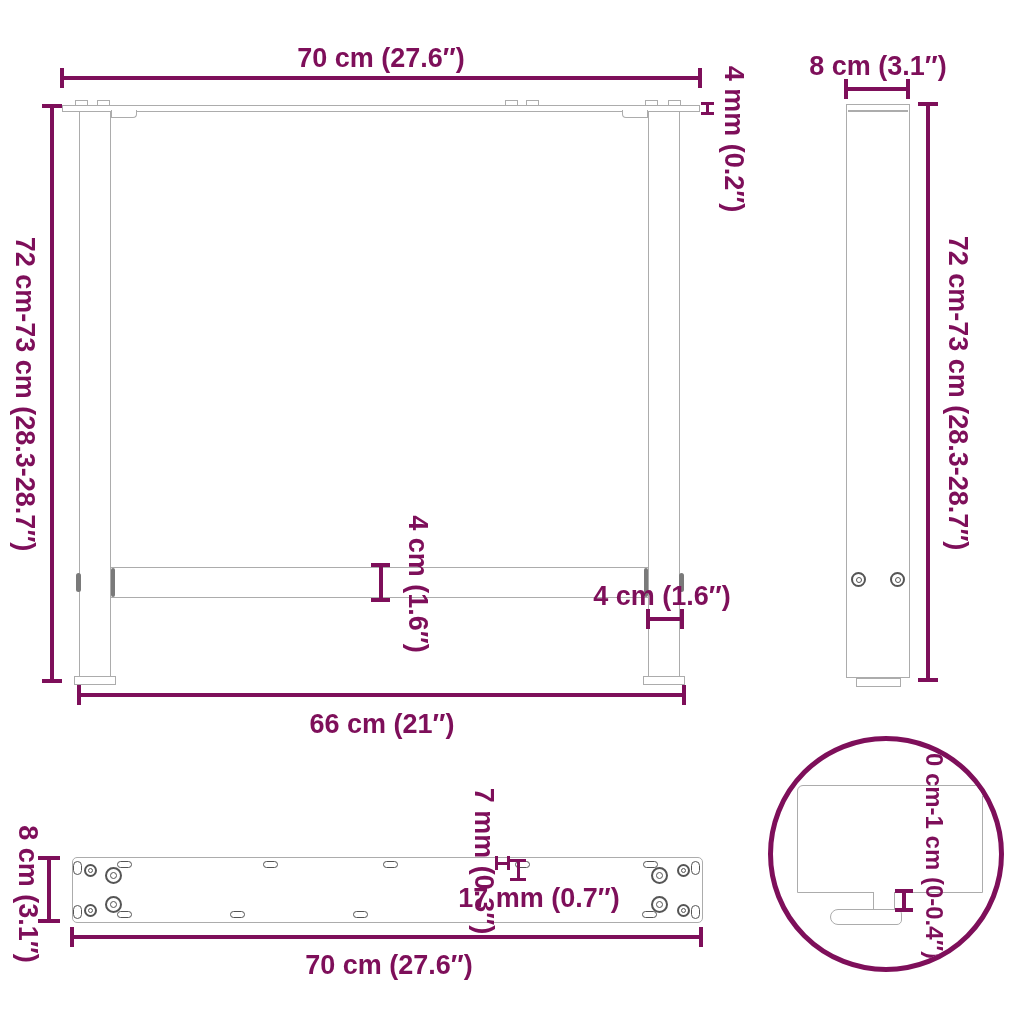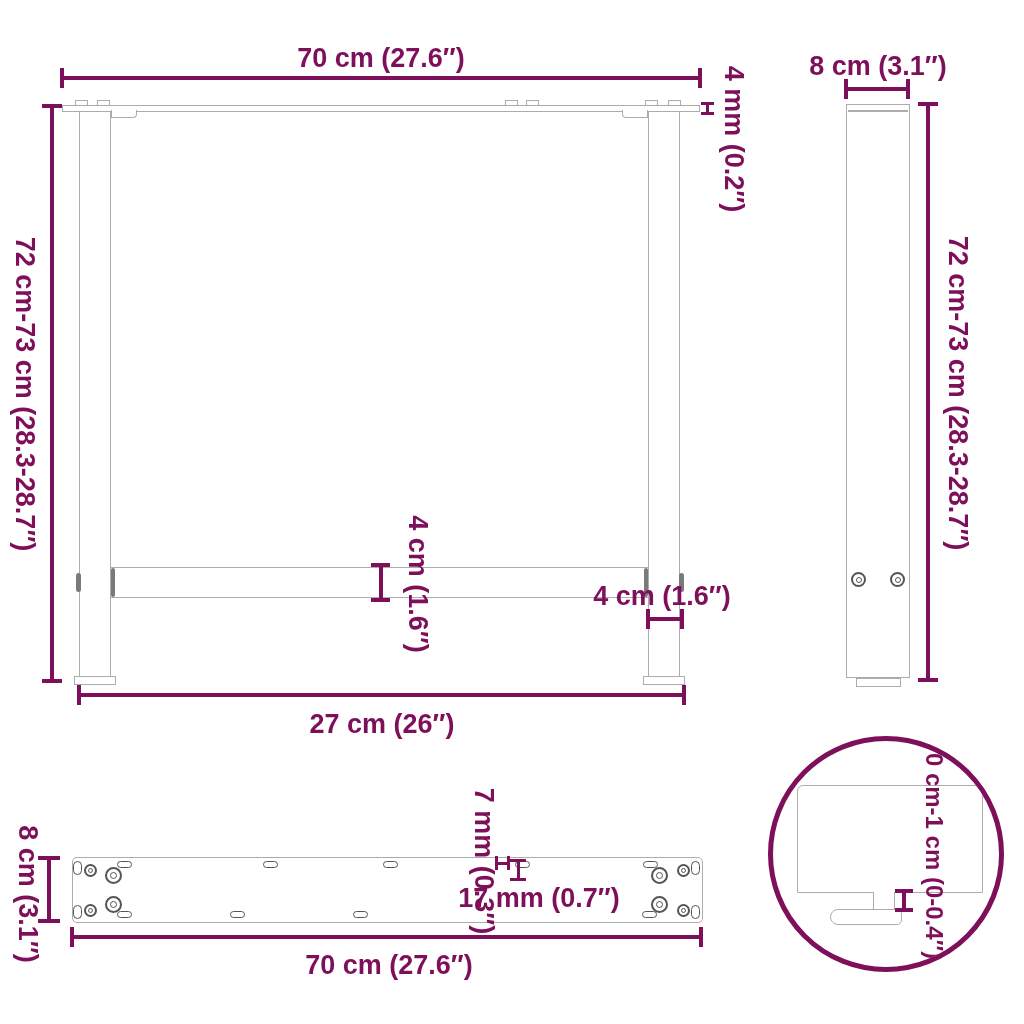--- a/index.html
+++ b/index.html
@@ -71,21 +71,21 @@
     <div class="lbl vlbl" style="left:417px;top:584px;">4 cm (1.6″)</div>
 
     <div class="lbl" style="left:662px;top:596px;">4 cm (1.6″)</div>
     <div class="ln" style="left:648px;top:617px;width:34px;height:4px;"></div>
     <div class="ln" style="left:646px;top:609px;width:4px;height:20px;"></div>
     <div class="ln" style="left:680px;top:609px;width:4px;height:20px;"></div>
 
     <div class="ln" style="left:79px;top:693px;width:605px;height:4px;"></div>
     <div class="ln" style="left:77px;top:685px;width:4px;height:20px;"></div>
     <div class="ln" style="left:682px;top:685px;width:4px;height:20px;"></div>
-    <div class="lbl" style="left:382px;top:724px;">27 cm (26″)</div>
+    <div class="lbl" style="left:382px;top:724px;">66 cm (21″)</div>
   </div>
 
   <div>
     <div class="lbl" style="left:878px;top:66px;">8 cm (3.1″)</div>
     <div class="ln" style="left:846px;top:87px;width:64px;height:4px;"></div>
     <div class="ln" style="left:844px;top:79px;width:4px;height:20px;"></div>
     <div class="ln" style="left:906px;top:79px;width:4px;height:20px;"></div>
 
     <div class="ol" style="left:846px;top:104px;width:64px;height:574px;"></div>
     <div class="gl" style="left:848px;top:110px;width:60px;height:2px;"></div>

